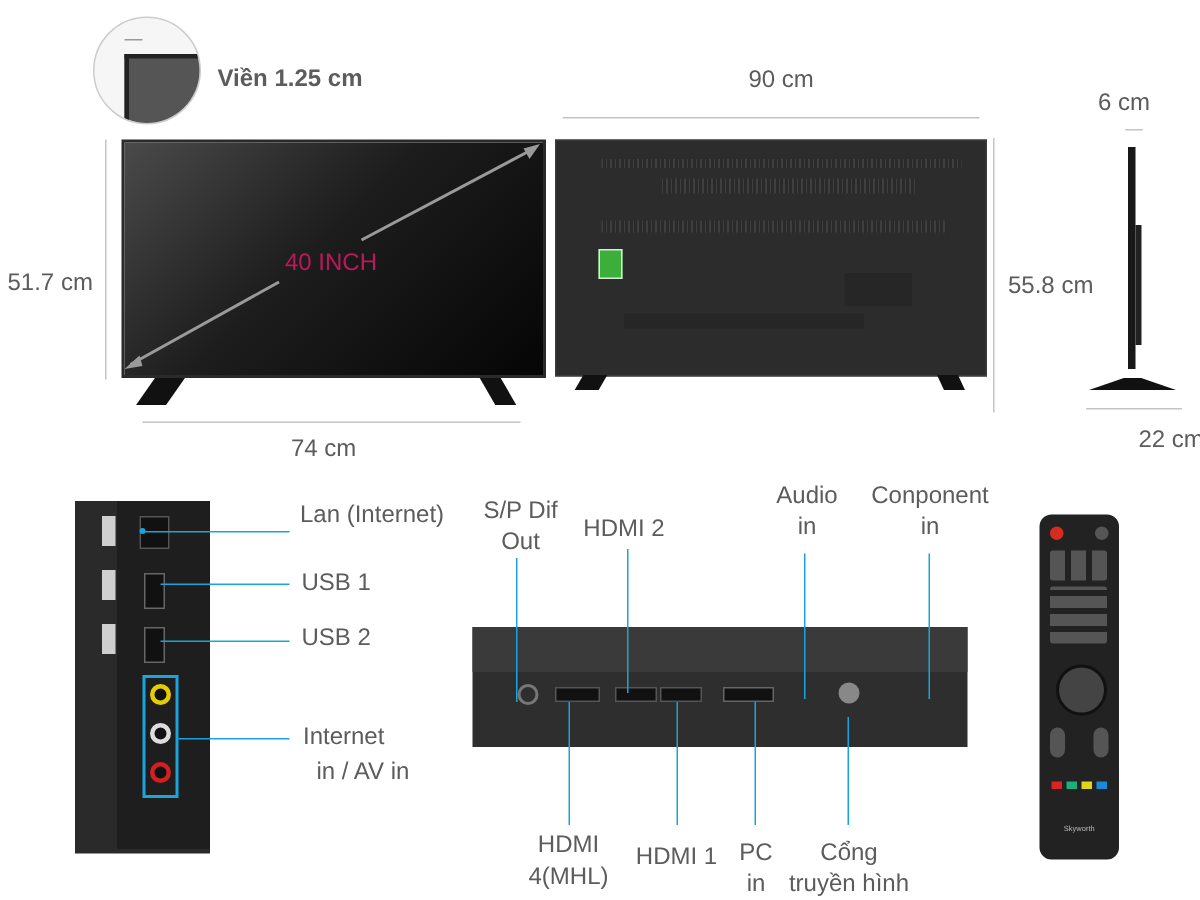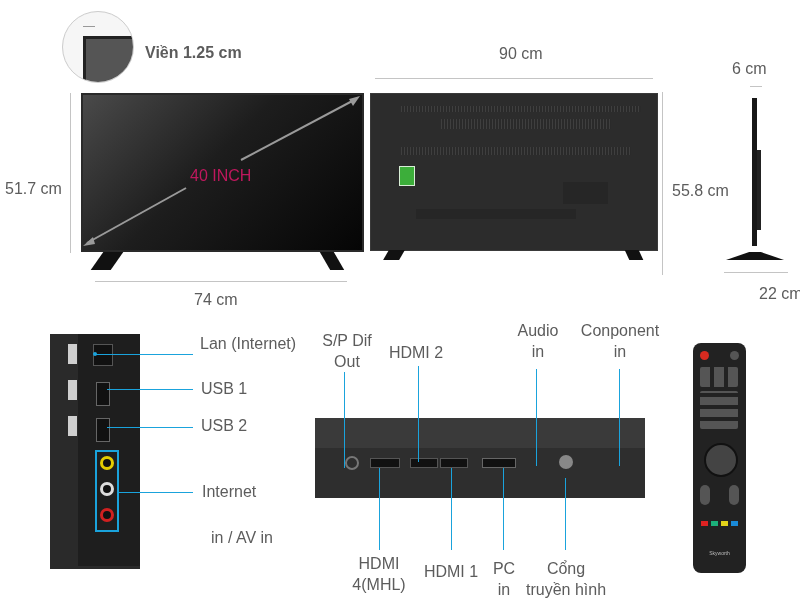--- a/index.html
+++ b/index.html
@@ -98,21 +98,21 @@
 <div class="lbl" style="left:200px;top:335px;">Lan (Internet)</div>
 
 <div class="bl" style="left:107px;top:389px;width:86px;height:1px;"></div>
 <div class="lbl" style="left:201px;top:380px;">USB 1</div>
 
 <div class="bl" style="left:107px;top:427px;width:86px;height:1px;"></div>
 <div class="lbl" style="left:201px;top:417px;">USB 2</div>
 
 <div class="bl" style="left:119px;top:492px;width:74px;height:1px;"></div>
 <div class="lbl" style="left:202px;top:483px;">Internet</div>
-<div class="lbl" style="left:211px;top:529px;">in / AV in</div>
+<div class="lbl" style="left:211px;top:506px;">in / AV in</div>
 
 <div class="abs bottom-panel">
   <div class="abs" style="left:0;top:0;width:330px;height:30px;background:#3a3a3a;"></div>
   <div class="abs" style="left:30px;top:38px;width:10px;height:10px;border-radius:50%;border:2px solid #777;"></div>
   <div class="abs" style="left:55px;top:40px;width:28px;height:8px;background:#111;border:1px solid #555;"></div>
   <div class="abs" style="left:95px;top:40px;width:26px;height:8px;background:#111;border:1px solid #555;"></div>
   <div class="abs" style="left:125px;top:40px;width:26px;height:8px;background:#111;border:1px solid #555;"></div>
   <div class="abs" style="left:167px;top:40px;width:32px;height:8px;background:#111;border:1px solid #666;"></div>
   <div class="abs" style="left:244px;top:37px;width:14px;height:14px;border-radius:50%;background:#888;"></div>
 </div>

